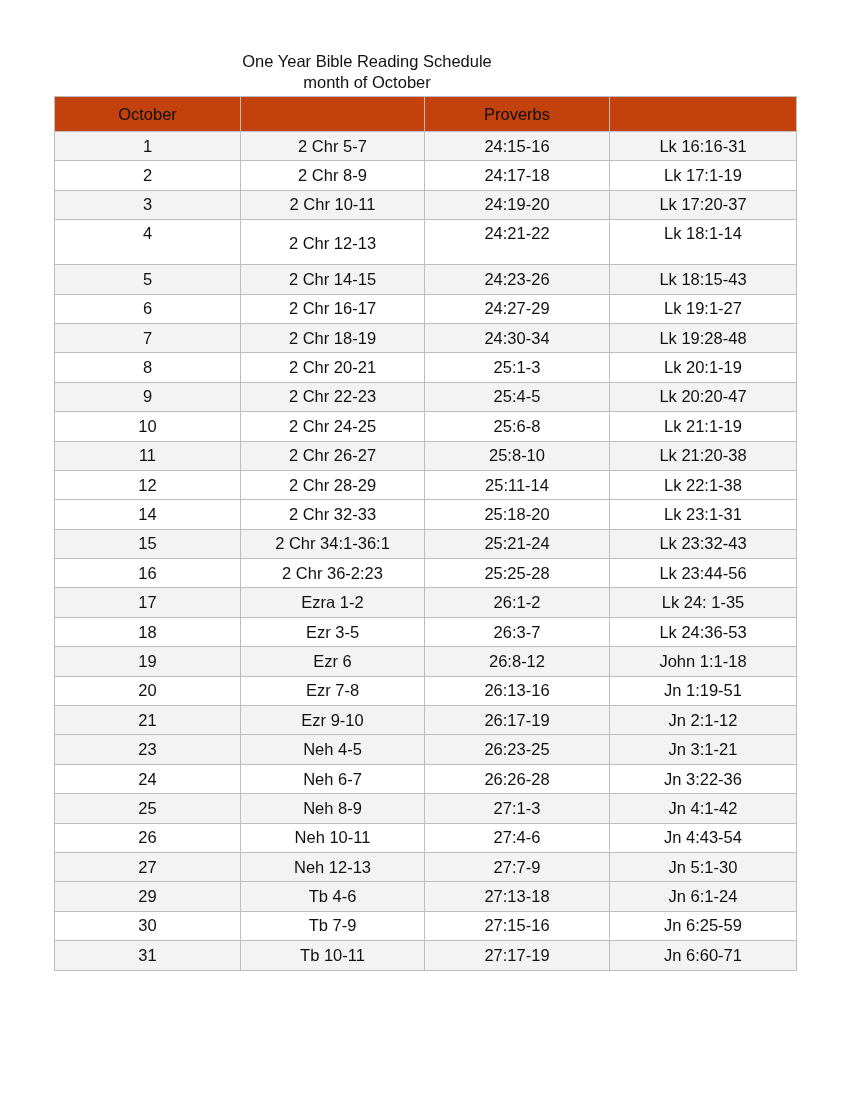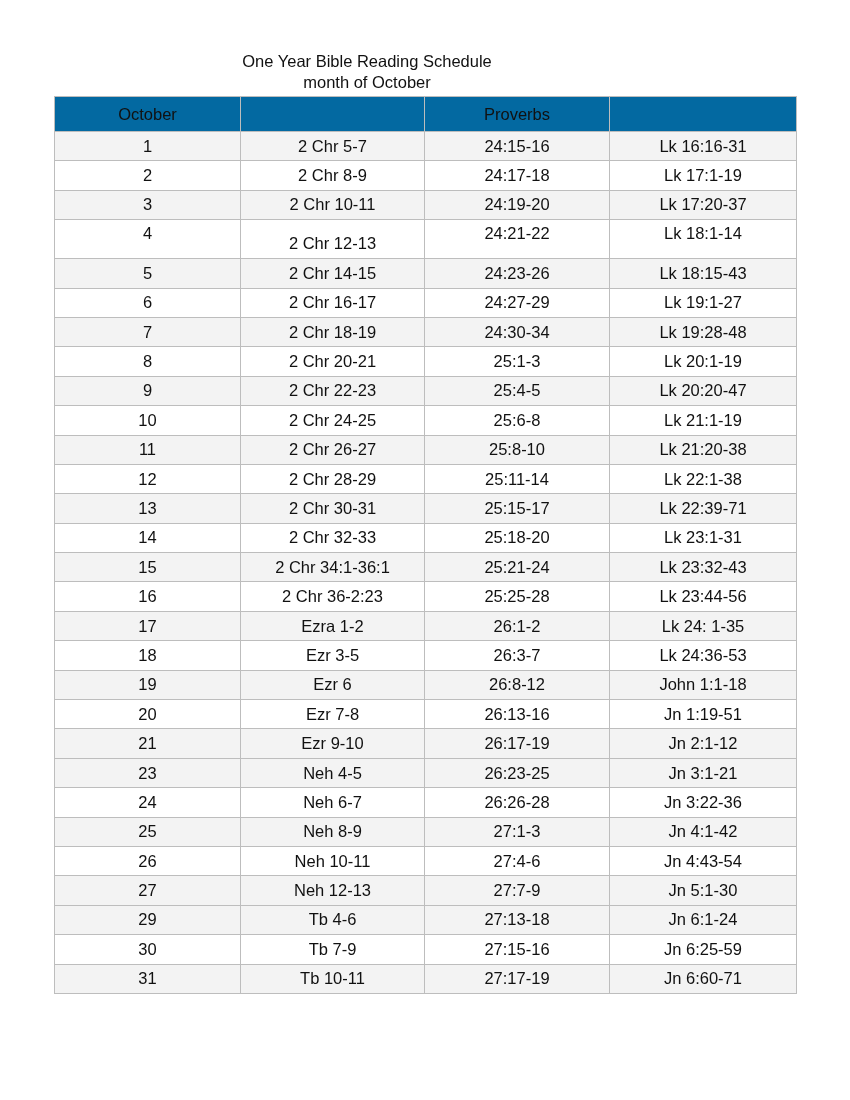--- a/index.html
+++ b/index.html
@@ -17,26 +17,26 @@
       font-size: 16.5px;
     }
     table.schedule col.c1 { width: 186px; }
     table.schedule col.c2 { width: 184px; }
     table.schedule col.c3 { width: 185px; }
     table.schedule col.c4 { width: 187px; }
     table.schedule th, table.schedule td {
       border: 1px solid #bdbdbd; text-align: center; padding: 0;
       font-weight: normal; white-space: nowrap;
     }
-    table.schedule th { height: 34px; background: #0369a1; }
+    table.schedule th { height: 34px; background: #c2410c; }
     table.schedule td { height: 28.4px; }
     table.schedule tr.odd td { background: #f3f3f3; }
     table.schedule tr.even td { background: #ffffff; }
     table.schedule tr.tall td { height: 33px; }
-    table.schedule tr.tall td.low { vertical-align: bottom; padding-bottom: 5px; }
+    table.schedule tr.tall td.low { vertical-align: bottom; padding-bottom: 11px; }
     table.schedule tr.tall td.high { vertical-align: top; padding-top: 4px; }
   </style>
 </head>
 <body>
 
 <div class="title-block">
   <div>One Year Bible Reading Schedule</div>
   <div>month of October</div>
 </div>
 
@@ -121,26 +121,20 @@
         <td>2 Chr 26-27</td>
         <td>25:8-10</td>
         <td>Lk 21:20-38</td>
       </tr>
       <tr class="even">
         <td>12</td>
         <td>2 Chr 28-29</td>
         <td>25:11-14</td>
         <td>Lk 22:1-38</td>
       </tr>
-      <tr class="odd">
-        <td>13</td>
-        <td>2 Chr 30-31</td>
-        <td>25:15-17</td>
-        <td>Lk 22:39-71</td>
-      </tr>
       <tr class="even">
         <td>14</td>
         <td>2 Chr 32-33</td>
         <td>25:18-20</td>
         <td>Lk 23:1-31</td>
       </tr>
       <tr class="odd">
         <td>15</td>
         <td>2 Chr 34:1-36:1</td>
         <td>25:21-24</td>

